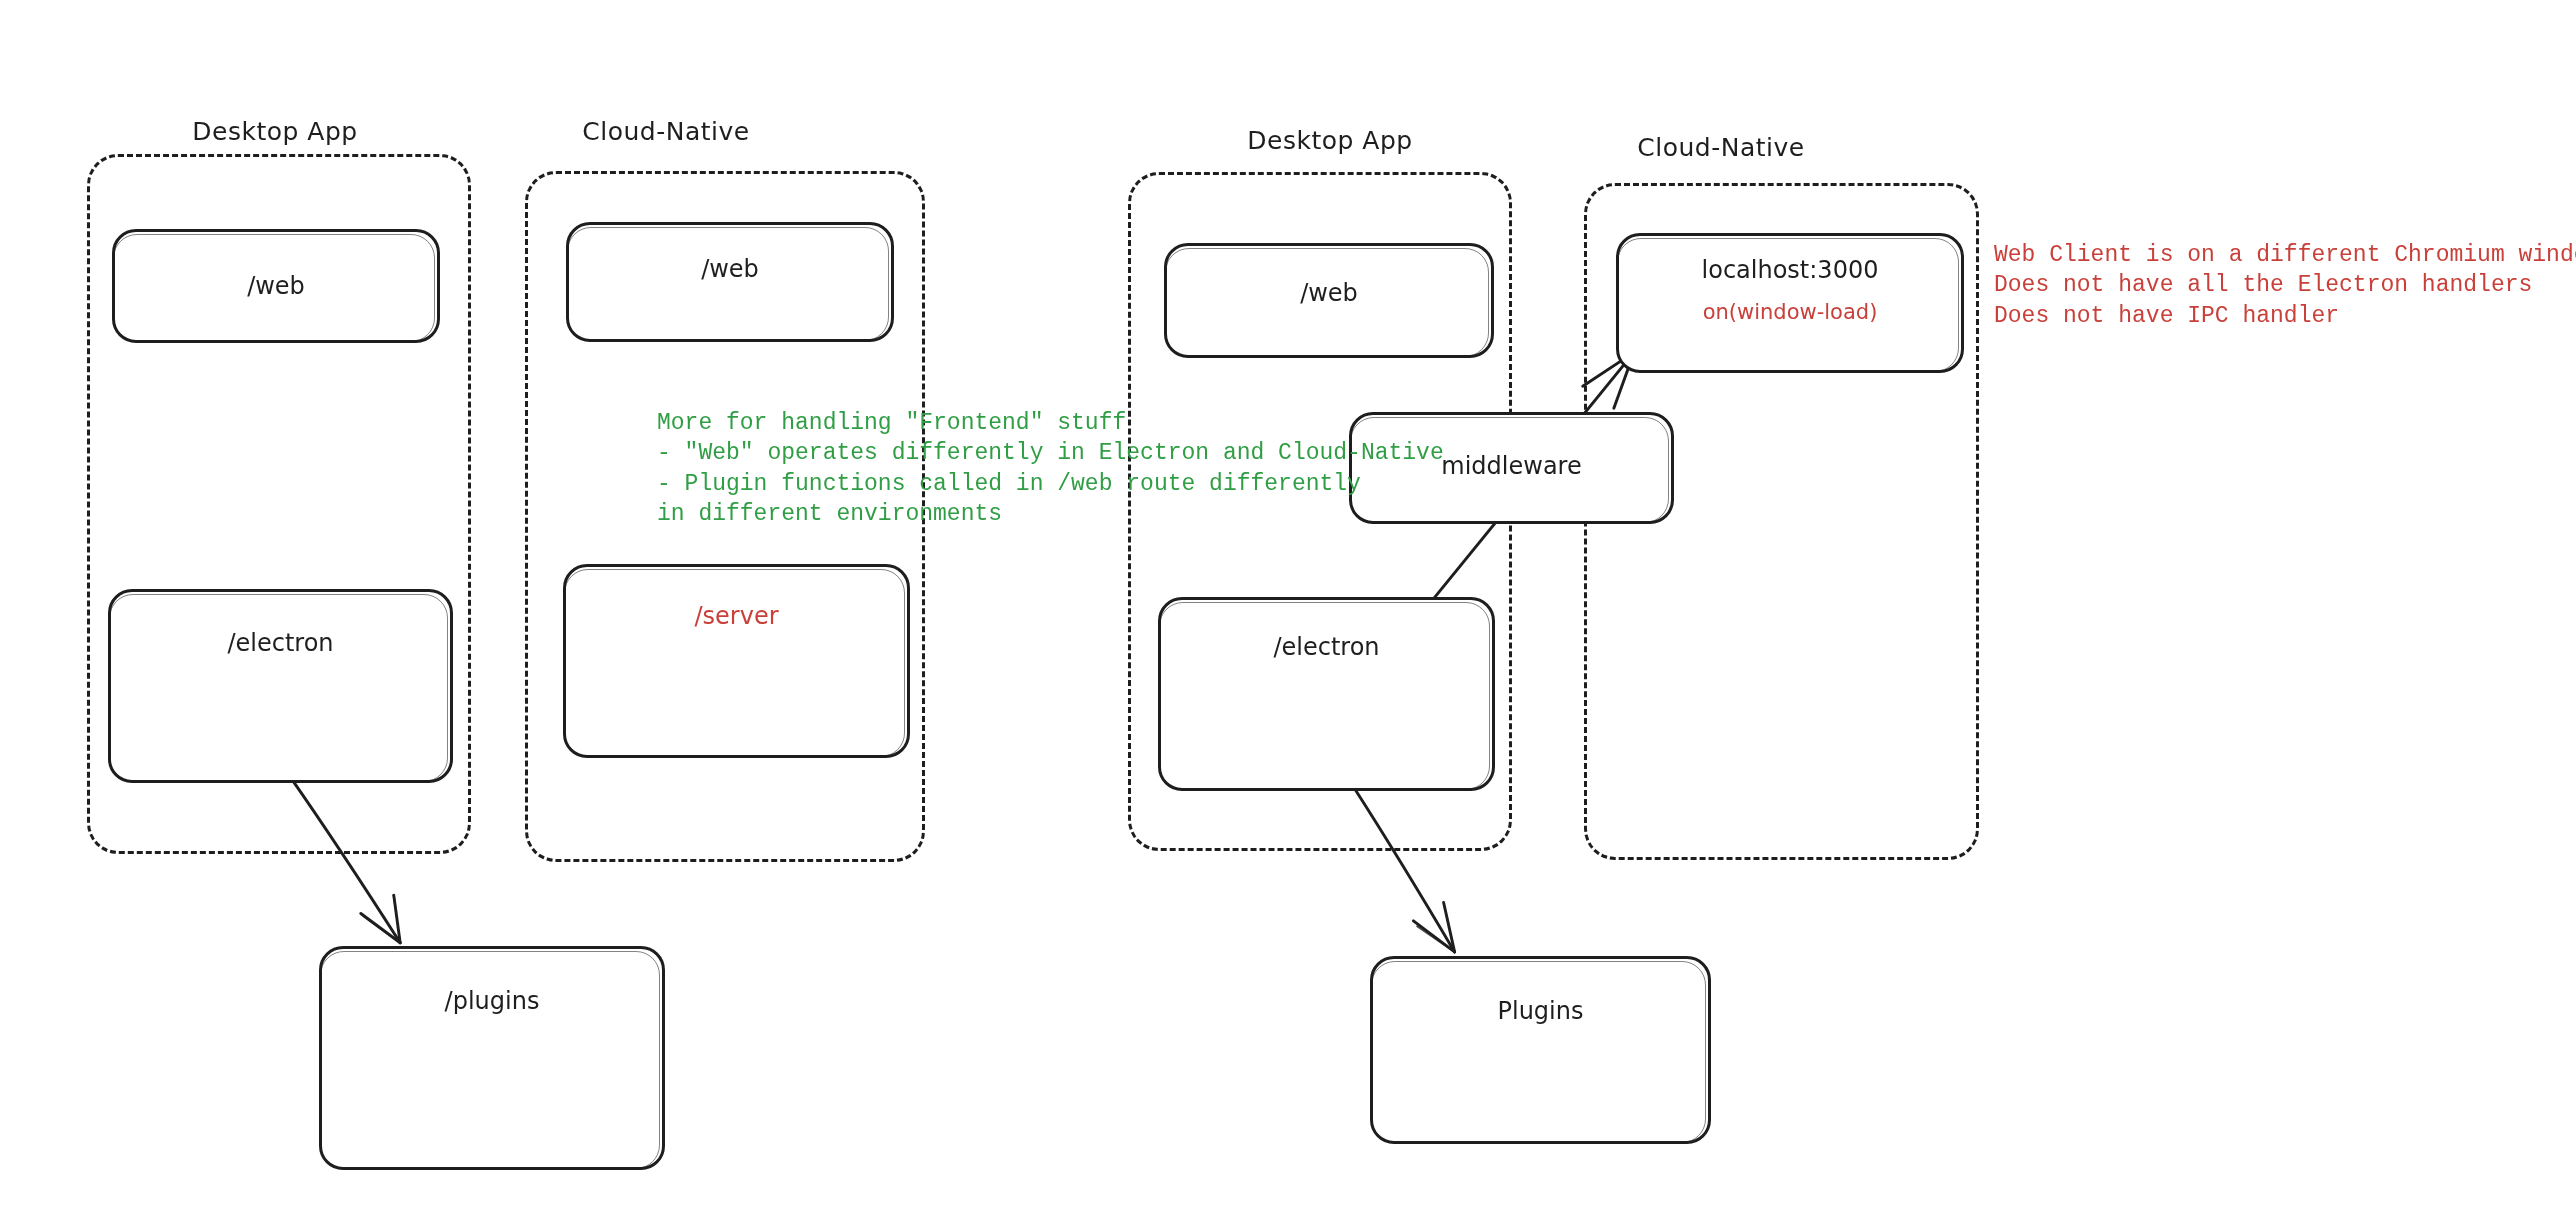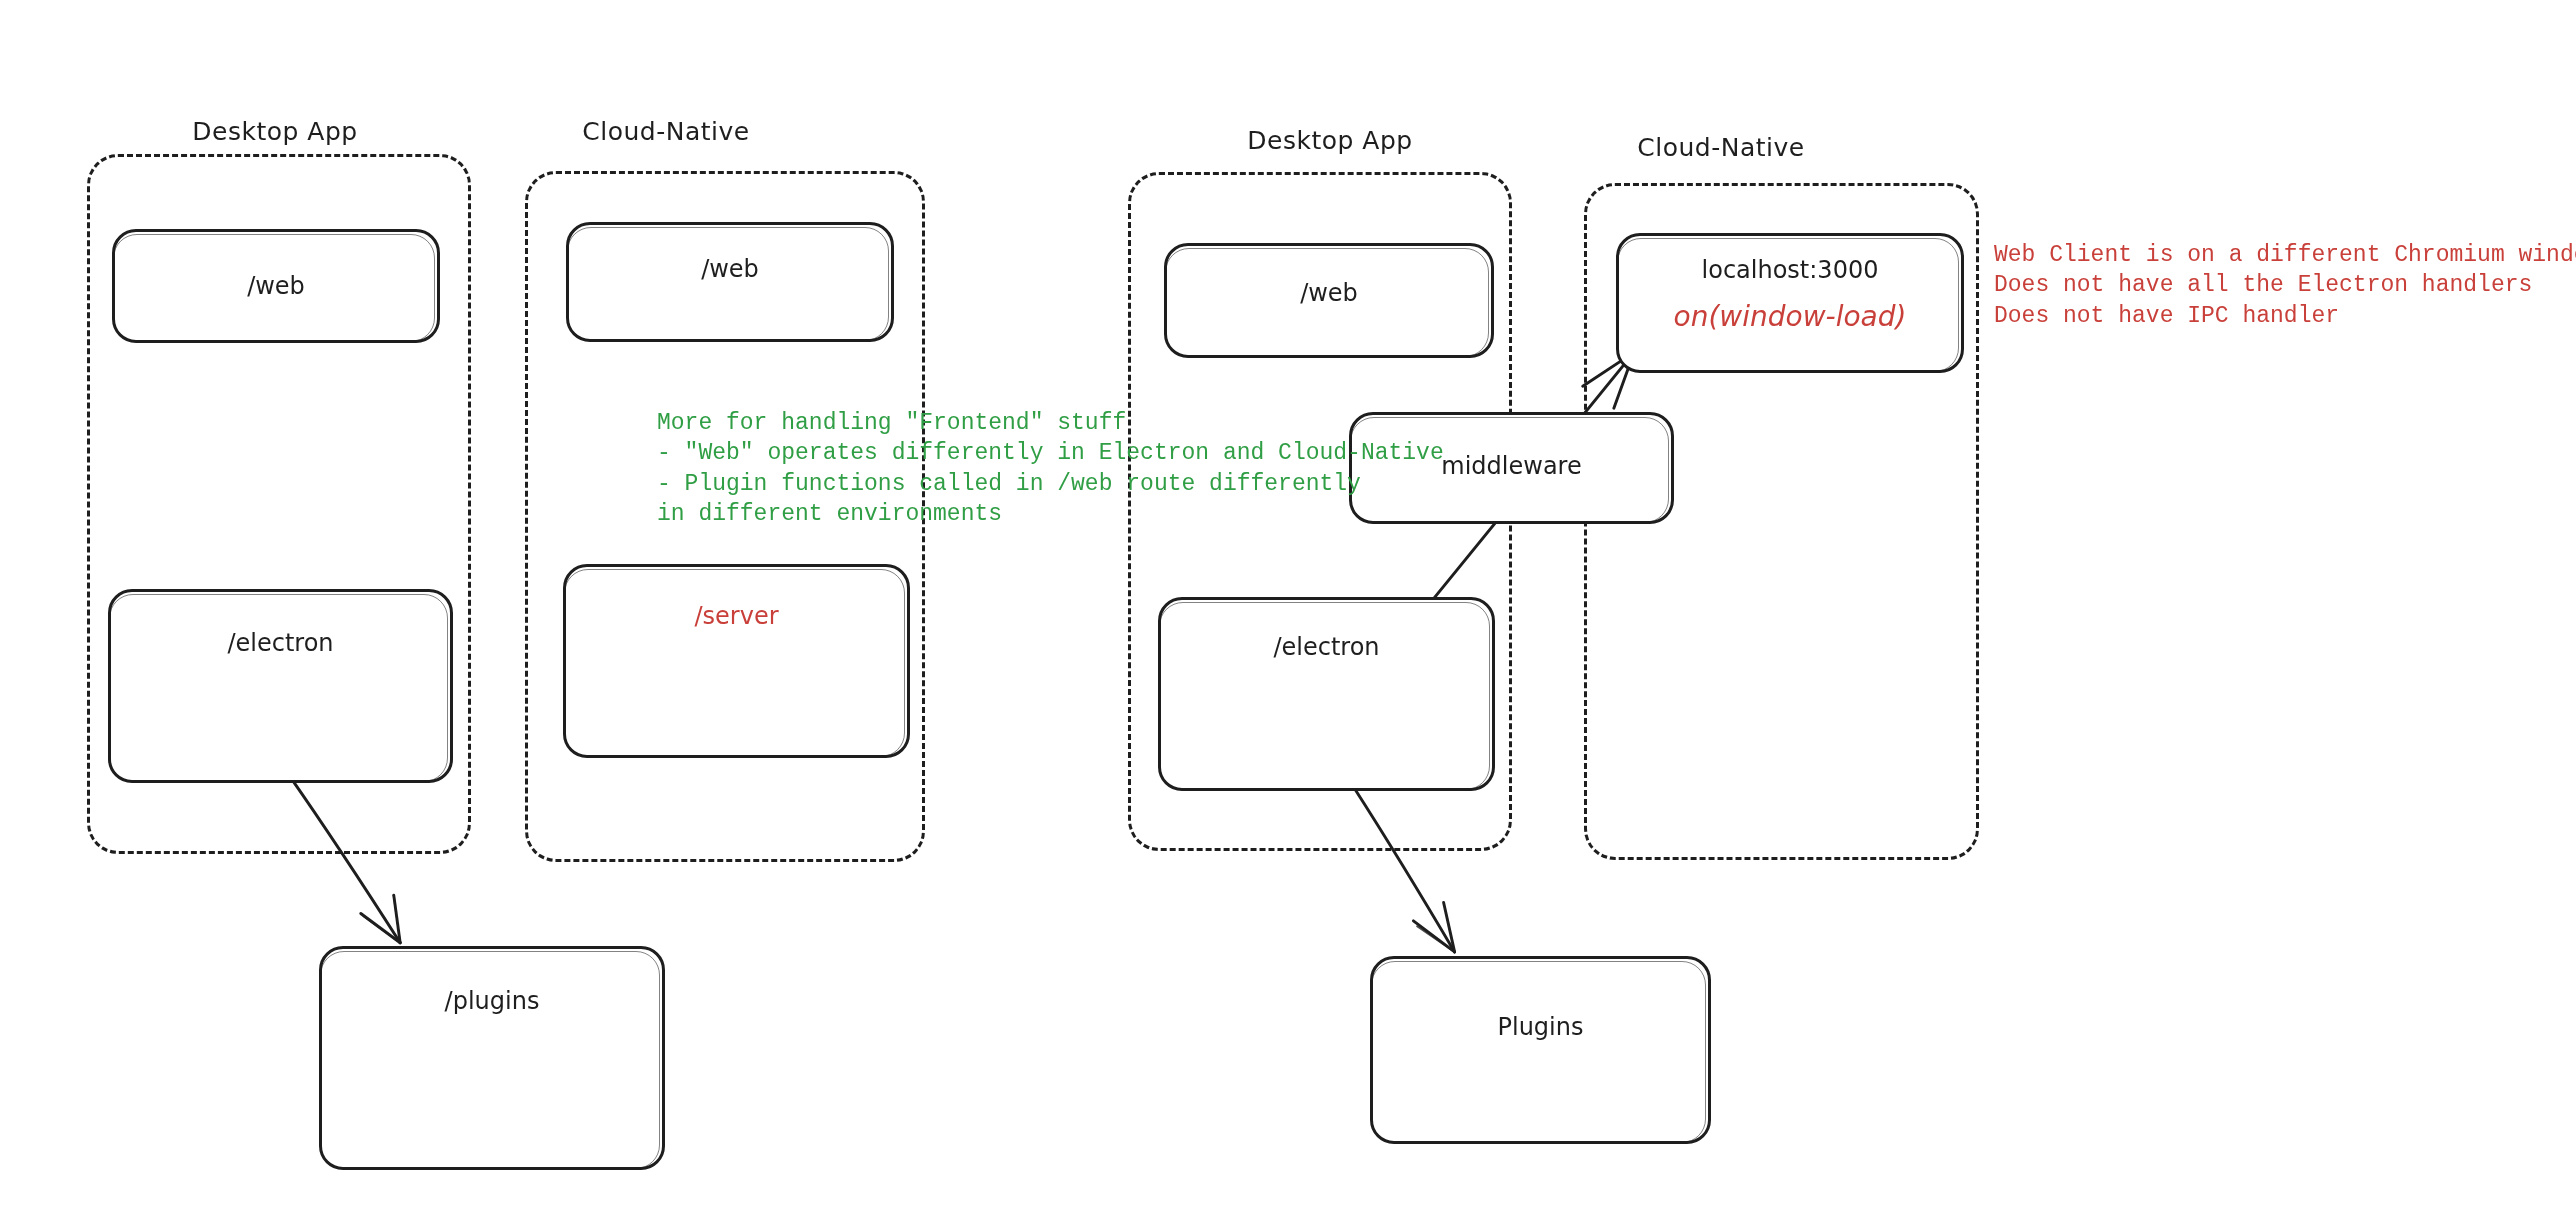--- a/index.html
+++ b/index.html
@@ -56,22 +56,21 @@
     left: 0;
     width: 100%;
     text-align: center;
     font-family: "DejaVu Sans", sans-serif;
     font-size: 24px;
     color: #1e1e1e;
     white-space: nowrap;
     pointer-events: none;
   }
   .node-label.sub {
-    font-size: 28px;
-    font-style: italic;
+    font-size: 21px;
   }
   
   .annotation {
     position: absolute;
     font-family: Liberation Mono, monospace;
     font-size: 23px;
     line-height: 1.32;
     white-space: pre;
   }
   
@@ -156,21 +155,21 @@
 
   <div class="node" style="left:1349px; top:412px; width:325px; height:112px;">
     <span class="node-label" style="top:37px;">middleware</span>
   </div>
 
   <div class="node" style="left:1158px; top:597px; width:337px; height:194px;">
     <span class="node-label" style="top:33px;">/electron</span>
   </div>
 
   <div class="node" style="left:1370px; top:956px; width:341px; height:188px;">
-    <span class="node-label" style="top:38px;margin-top:16px;">Plugins</span>
+    <span class="node-label" style="top:38px;">Plugins</span>
   </div>
 
   <div class="annotation" style="left:657px; top:408px; color:#2f9e44;">More for handling "Frontend" stuff
 - "Web" operates differently in Electron and Cloud-Native
 - Plugin functions called in /web route differently
 in different environments</div>
 
   <div class="annotation" style="left:1994px; top:240px; color:#c9403a;">Web Client is on a different Chromium window
 Does not have all the Electron handlers
 Does not have IPC handler</div>

